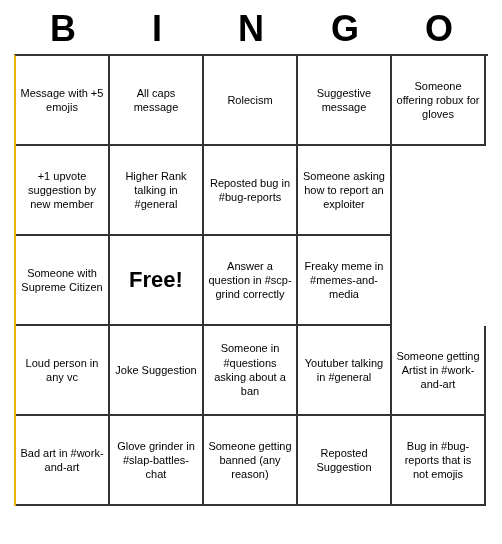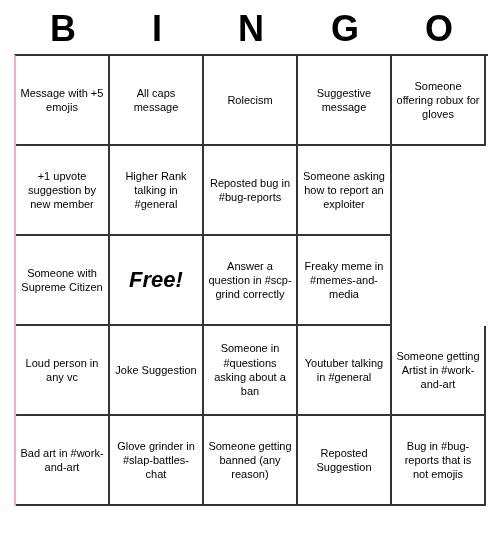--- a/index.html
+++ b/index.html
@@ -22,21 +22,21 @@
     }
     #bingo-title span {
       font-size: 36px;
       font-weight: bold;
       font-family: Arial, sans-serif;
       width: 52px;
       text-align: center;
     }
     #bingo-grid {
       width: 474px;
-      border-left: 2px solid #f9a8d4;
+      border-left: 2px solid #eab308;
       border-top: 2px solid #333;
     }
     .bingo-row {
       display: flex;
     }
     .bingo-cell {
       width: 94px;
       min-height: 90px;
       border-right: 2px solid #333;
       border-bottom: 2px solid #333;
@@ -45,21 +45,20 @@
       justify-content: center;
       text-align: center;
       padding: 4px;
       font-size: 11px;
       line-height: 1.3;
       font-family: Arial, sans-serif;
     }
     .bingo-cell.free {
       font-size: 22px;
       font-weight: bold;
-      font-style: italic;
     }
   </style>
 </head>
 <body>
 
 <div id="bingo-title">
 <span>B</span>
     <span>I</span>
     <span>N</span>
     <span>G</span>

